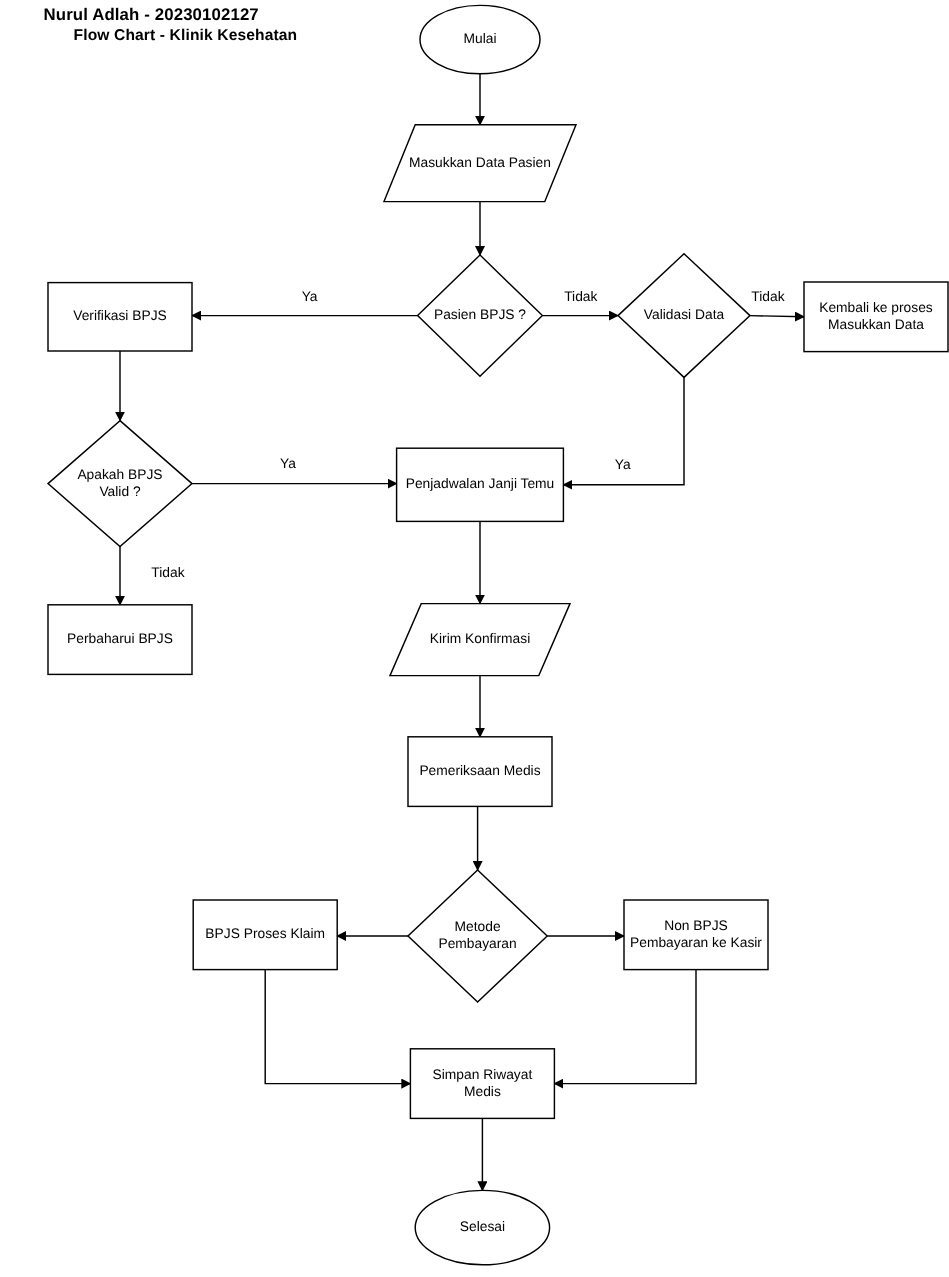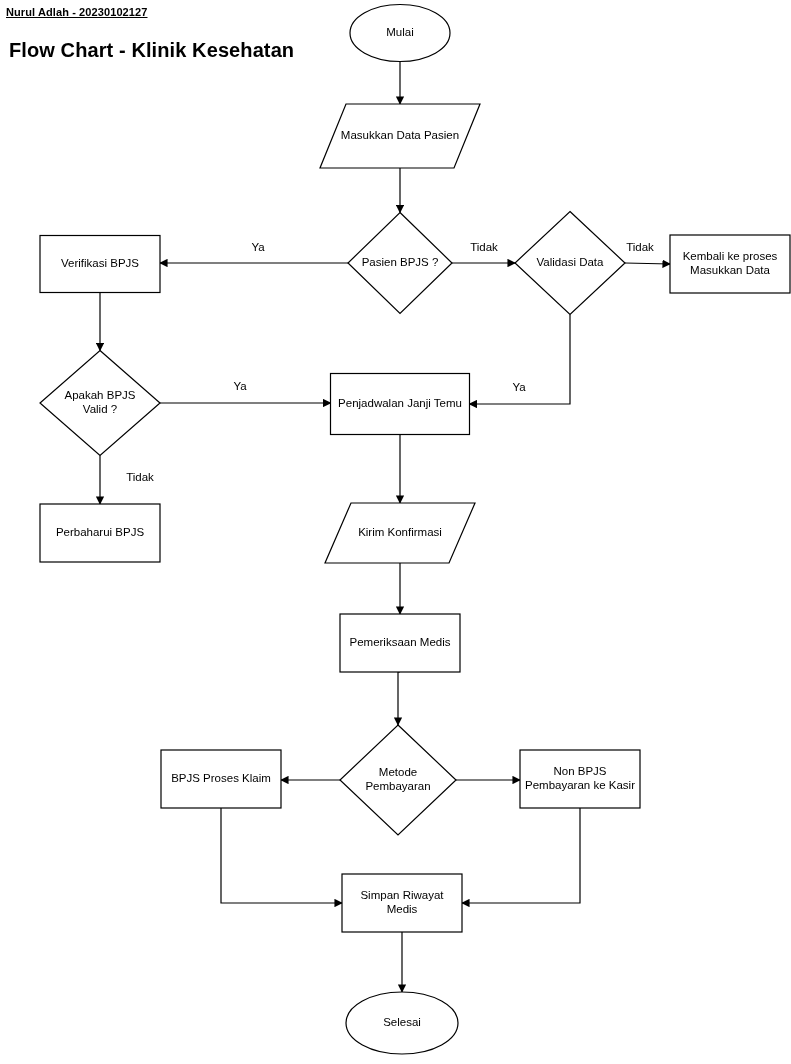--- a/index.html
+++ b/index.html
@@ -17,35 +17,34 @@
   }
   #header {
     position: absolute;
     left: 0;
     top: 0;
     width: 300px;
     padding: 4px 0 0 6px;
     box-sizing: border-box;
   }
   #header .line1 {
-    font-size: 11px;
+    font-size: 14px;
     font-weight: bold;
+    text-align: center;
     width: 240px;
     line-height: 16px;
     letter-spacing: 0.1px;
-    text-decoration: underline;
   }
   #header .line2 {
-    font-size: 20px;
+    font-size: 13px;
     font-weight: bold;
-    text-align: left;
+    text-align: center;
     line-height: 18px;
     padding-left: 3px;
     letter-spacing: 0.1px;
-    margin-top: 21px;
   }
   #chart-svg {
     position: absolute;
     left: 0;
     top: 0;
   }
   .node-shape {
     fill: #ffffff;
     stroke: #000000;
     stroke-width: 1.2;

